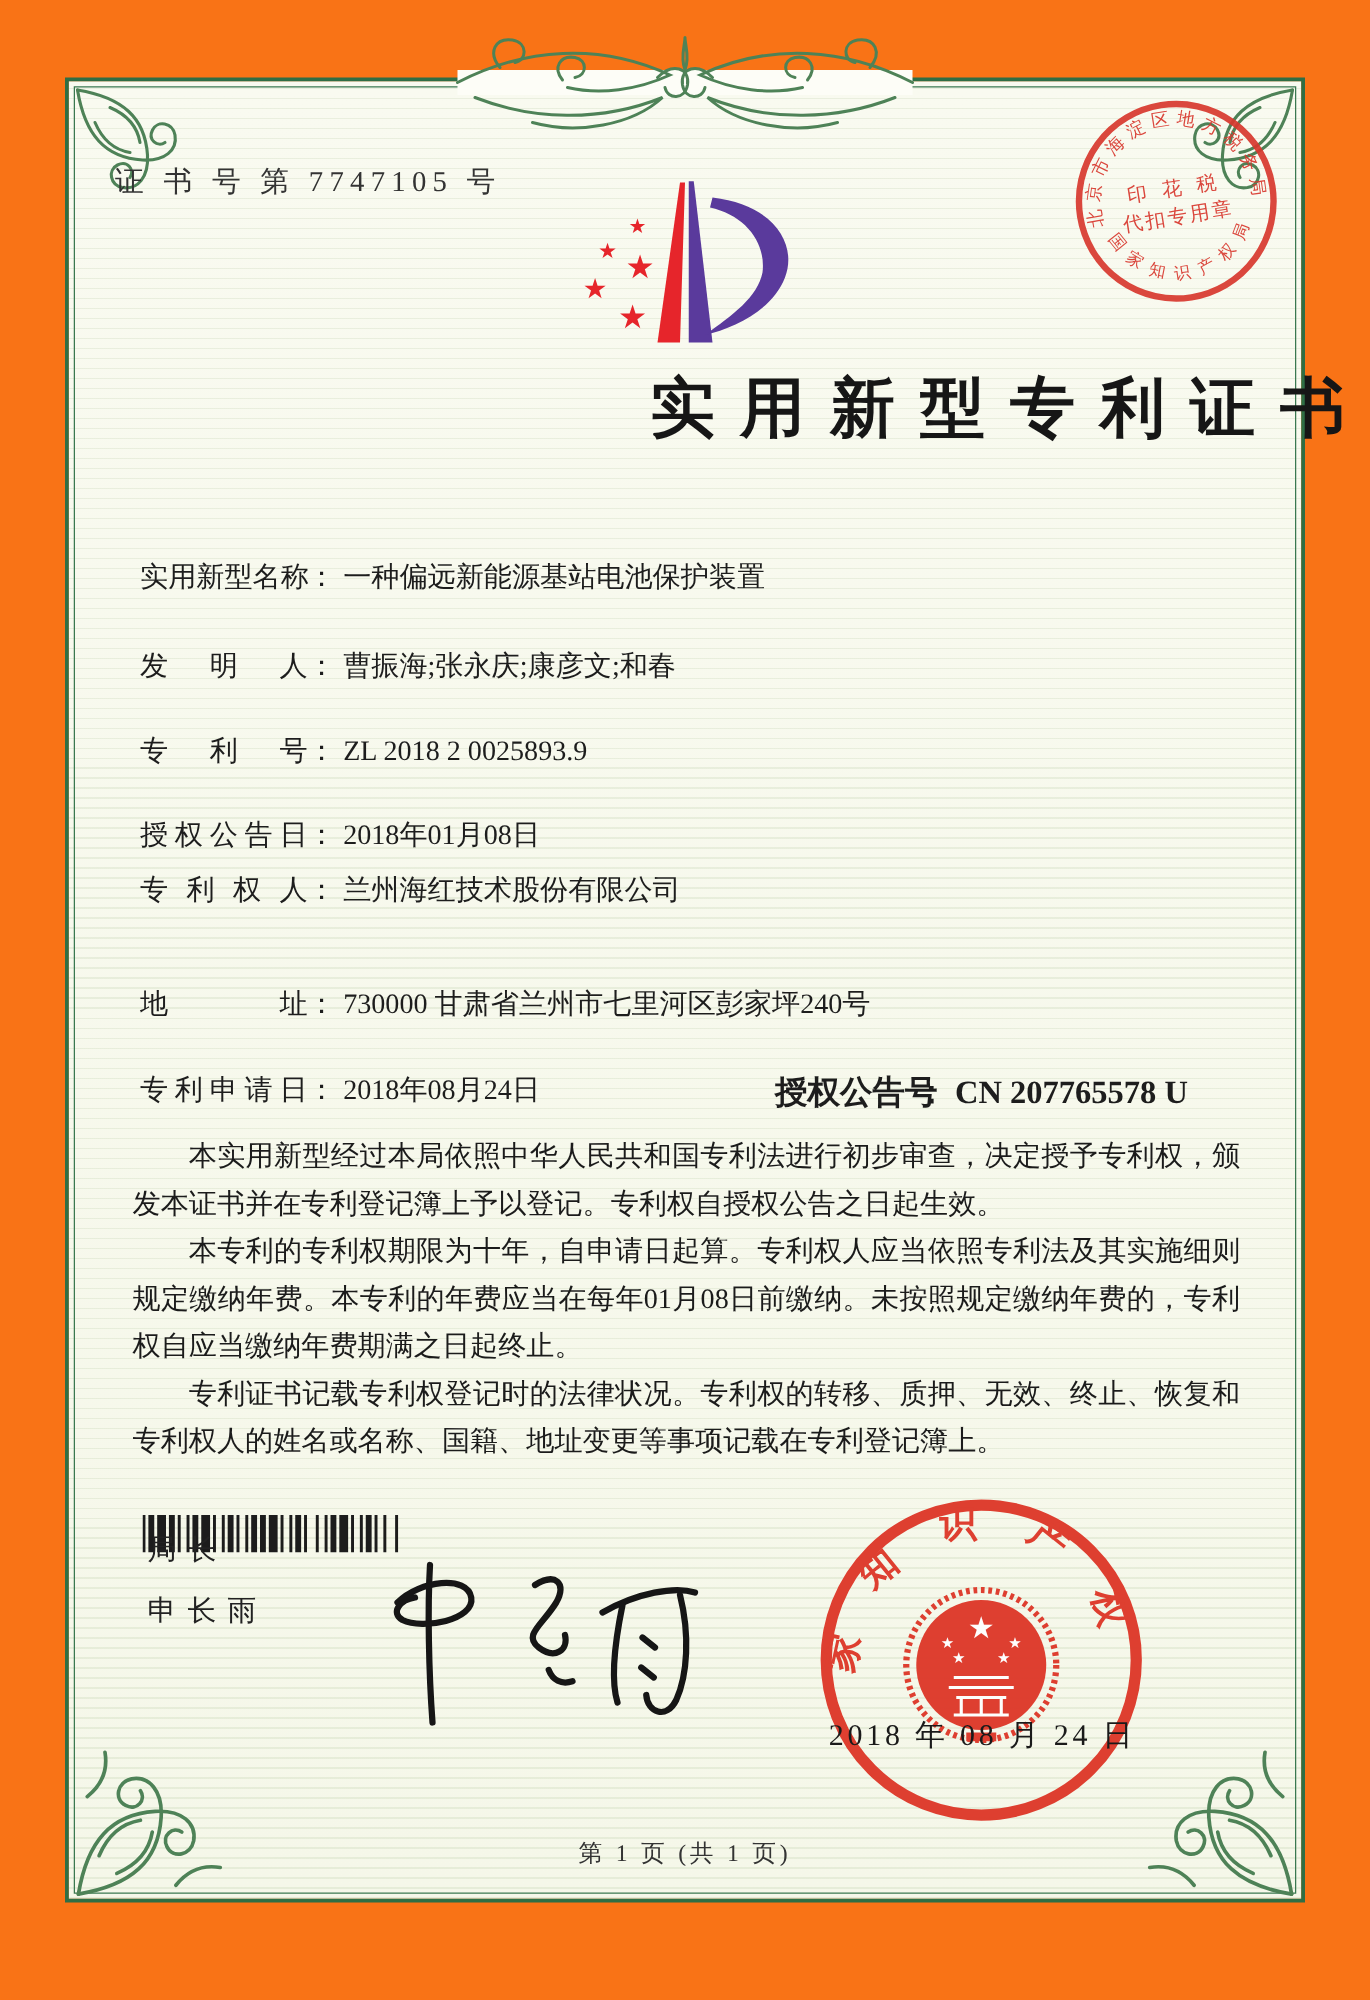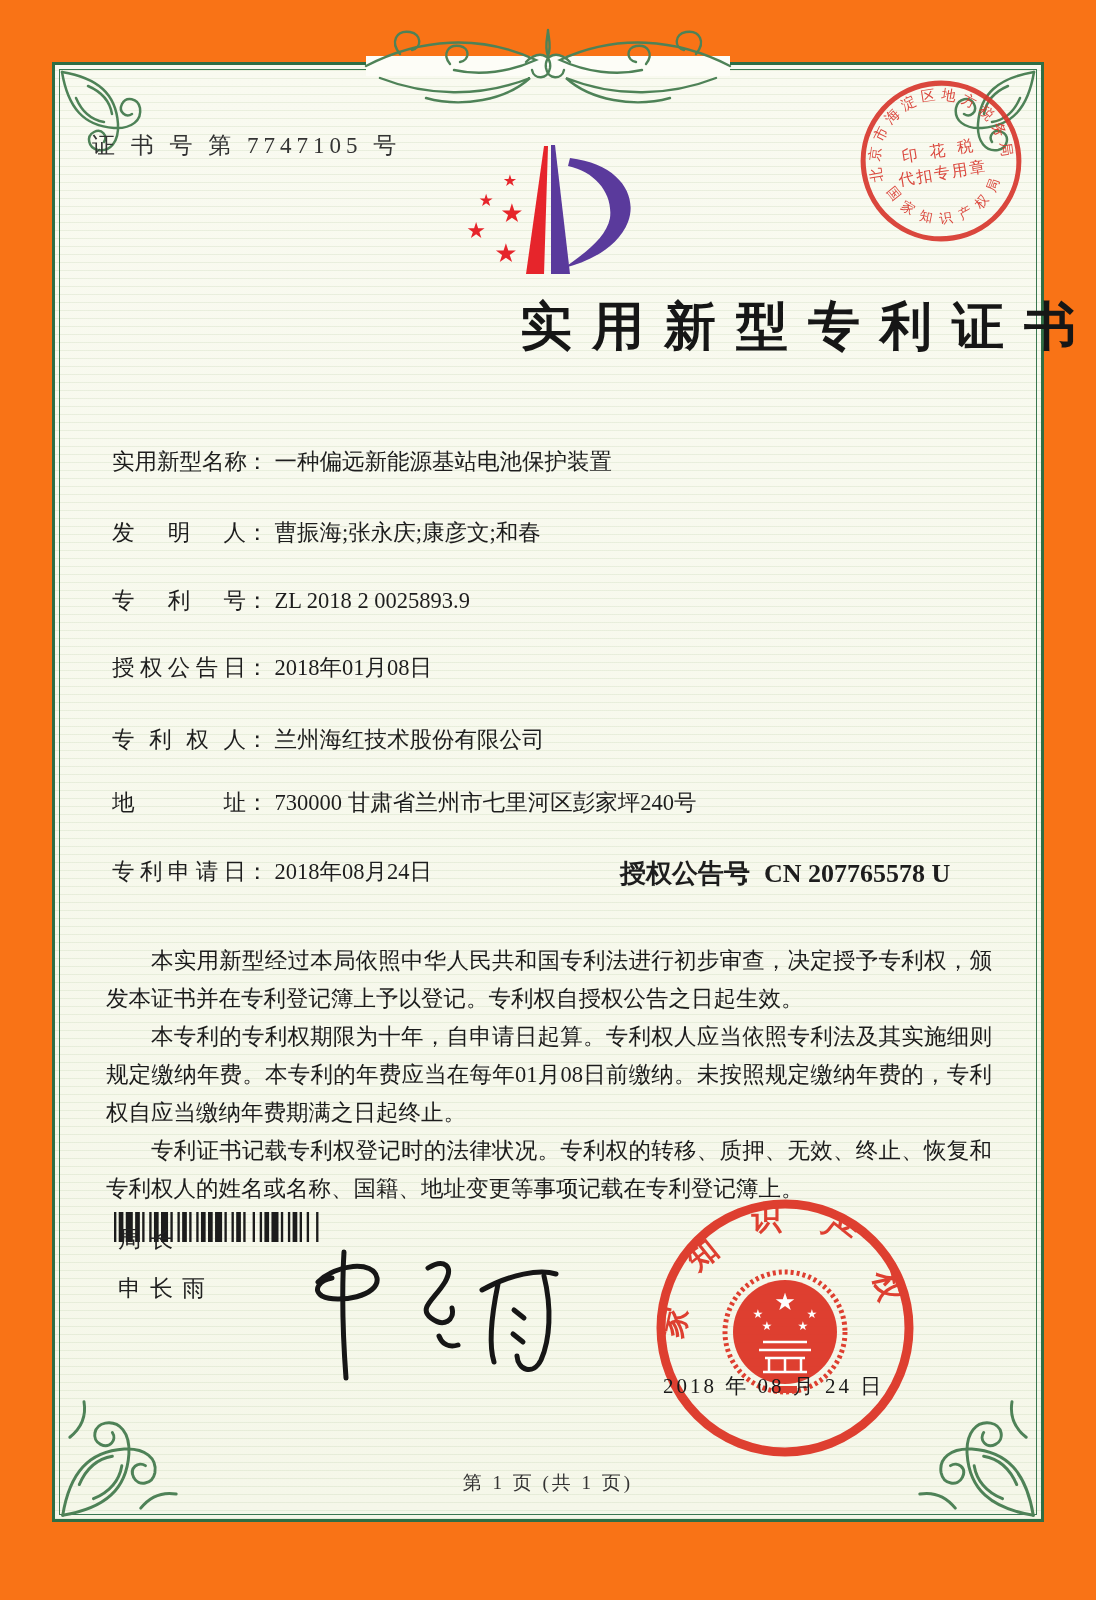--- a/index.html
+++ b/index.html
@@ -29,29 +29,29 @@
     left:0;right:0;top:292px;text-align:right;
     font-size:52px;font-weight:700;letter-spacing:20px;color:#161616;
   }
   .row{position:absolute;left:112px;font-size:22.5px;white-space:nowrap;color:#1d1d1d;}
   .lbl{display:inline-block;width:134px;text-align:justify;text-align-last:justify;vertical-align:top;}
   .val{margin-left:6px;}
   .row2{position:absolute;left:620px;font-size:26px;white-space:nowrap;color:#1d1d1d;font-weight:bold;}
   .lbl2{display:inline-block;width:112px;text-align:justify;text-align-last:justify;vertical-align:top;}
   .paras{
     position:absolute;left:106px;top:906px;width:886px;
-    font-size:22.5px;line-height:38px;text-align:justify;color:#1b1b1b;margin-top:36px;
+    font-size:22.5px;line-height:38px;text-align:justify;color:#1b1b1b;
   }
   .paras p{margin:0;text-indent:2em;}
   .barcode{position:absolute;left:114px;top:1212px;width:296px;height:30px;}
   .officer{position:absolute;left:118px;top:1224px;font-size:23px;letter-spacing:9px;color:#222;}
   .officer div{margin-bottom:18px;}
   .sig{position:absolute;left:292px;top:1238px;z-index:5;}
   .seal{position:absolute;left:651px;top:1194px;z-index:3;opacity:.95;}
-  .sealdate{position:absolute;left:663px;top:1372px;z-index:4;font-size:21px;letter-spacing:3px;color:#1a1a1a;white-space:nowrap;}
+  .sealdate{position:absolute;left:663px;top:1372px;z-index:4;font-size:24px;letter-spacing:3px;color:#1a1a1a;white-space:nowrap;}
   .footer{position:absolute;left:0;right:0;top:1470px;text-align:center;font-size:19px;letter-spacing:3px;color:#333;}
   .stamp{position:absolute;left:856px;top:76px;z-index:3;transform:rotate(-9deg);opacity:.92;}
   .logo{position:absolute;left:420px;top:134px;}
   .flourish{position:absolute;left:330px;top:20px;}
   .corner{position:absolute;}
   svg text{font-family:"Liberation Serif","DejaVu Serif",serif;}
 </style>
 </head>
 <body>
 
@@ -156,21 +156,21 @@
   </div>
   <div class="row" style="top:517px">
     <span class="lbl">发明人</span><span>：</span><span class="val">曹振海;张永庆;康彦文;和春</span>
   </div>
   <div class="row" style="top:585px">
     <span class="lbl">专利号</span><span>：</span><span class="val">ZL 2018 2 0025893.9</span>
   </div>
   <div class="row" style="top:652px">
     <span class="lbl">授权公告日</span><span>：</span><span class="val">2018年01月08日</span>
   </div>
-  <div class="row" style="top:724px">
+  <div class="row" style="top:696px">
     <span class="lbl">专利权人</span><span>：</span><span class="val">兰州海红技术股份有限公司</span>
   </div>
   <div class="row" style="top:787px">
     <span class="lbl">地址</span><span>：</span><span class="val">730000 甘肃省兰州市七里河区彭家坪240号</span>
   </div>
   <div class="row" style="top:856px">
     <span class="lbl">专利申请日</span><span>：</span><span class="val">2018年08月24日</span>
   </div>
   <div class="row2" style="top:856px">
     <span class="lbl2">授权公告号</span><span>：</span><span class="val">CN 207765578 U</span>

